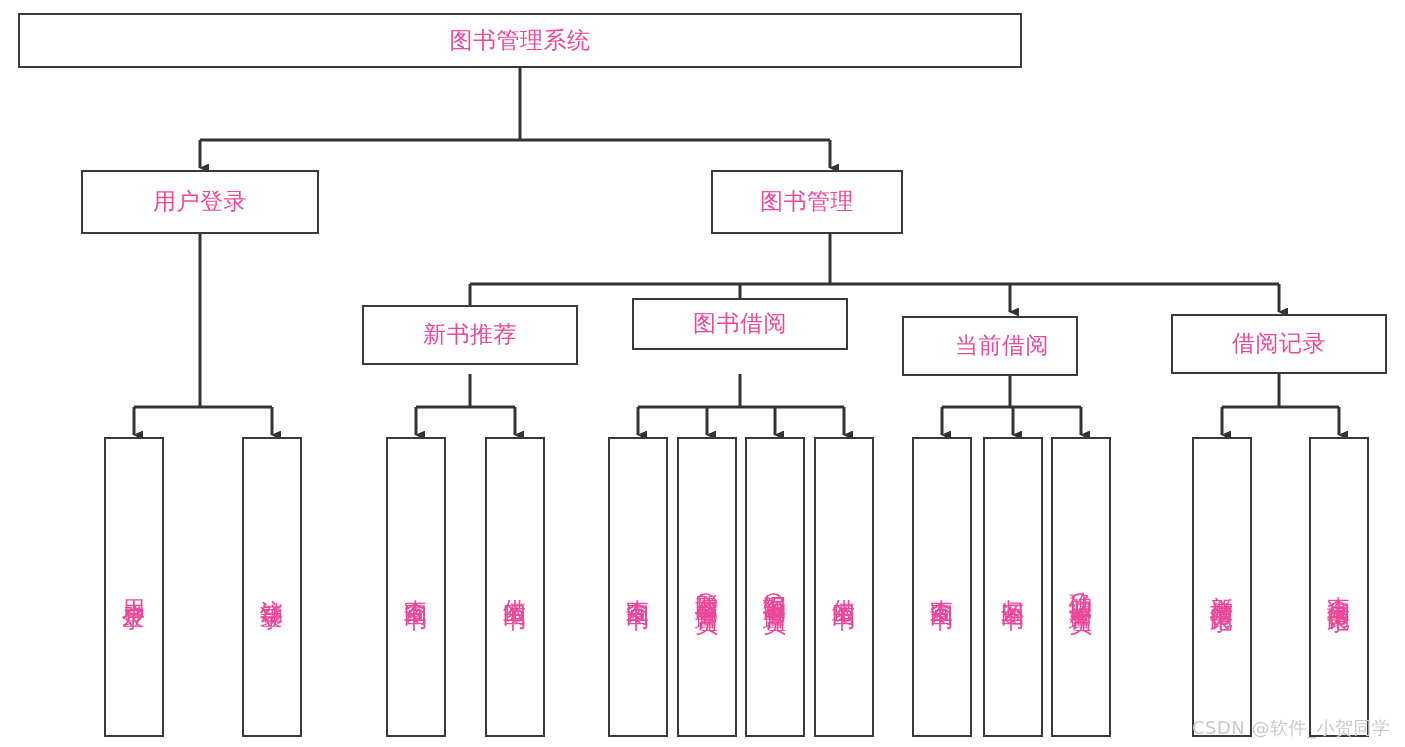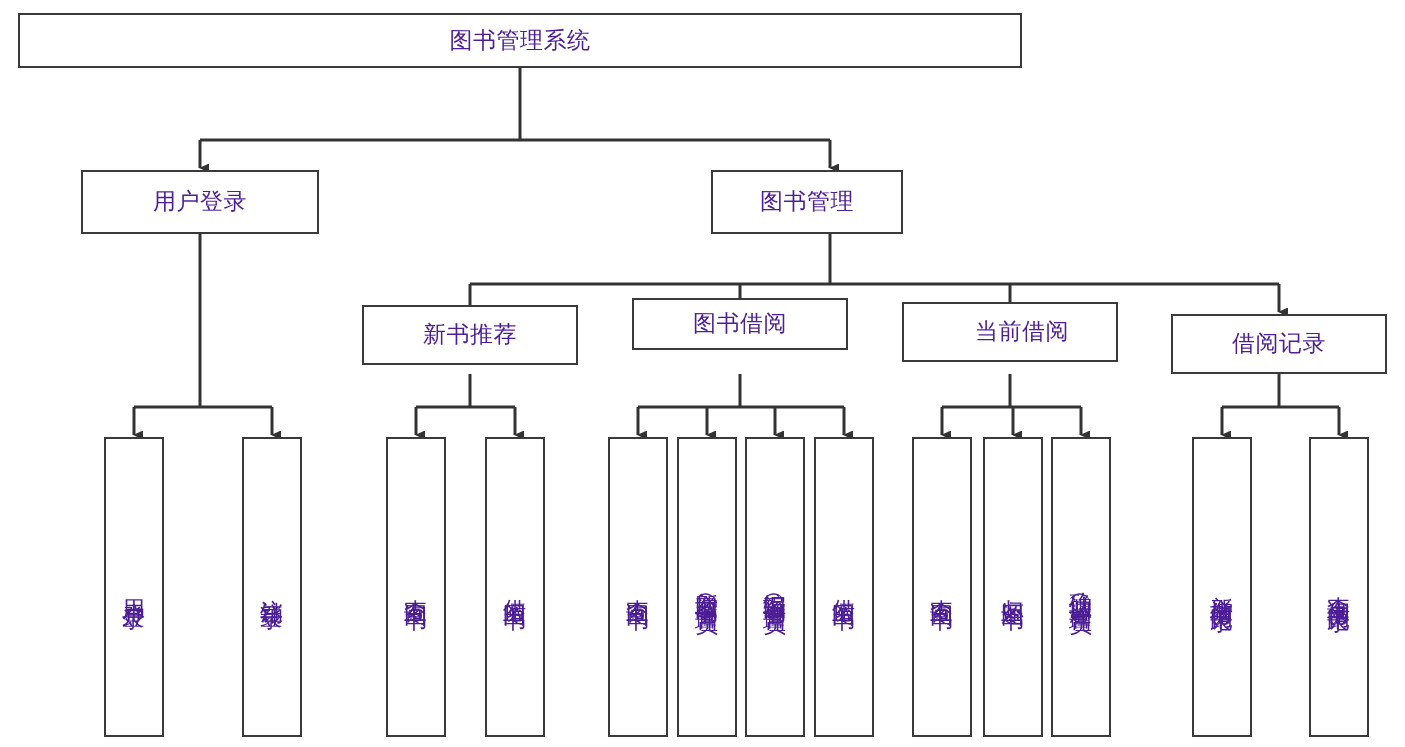--- a/index.html
+++ b/index.html
@@ -32,21 +32,21 @@
     position: absolute;
     box-sizing: border-box;
     background: #ffffff;
     border: 2px solid #3a3a3a;
     display: flex;
     align-items: center;
     justify-content: center;
     overflow: hidden;
   }
   .node-label {
-    color: #4c1d95;
+    color: #ec4899;
     text-align: center;
     line-height: 1.18;
     white-space: pre;
     letter-spacing: 0.5px;
   }
   .node.horizontal .node-label {
     font-size: 23px;
   }
   .node.vertical {
     align-items: center;
@@ -123,21 +123,21 @@
       </div>
       <div class="node horizontal" style="left: 711px; top: 170px; width: 192px; height: 64px;">
         <div class="node-label">图书管理</div>
       </div>
       <div class="node horizontal" style="left: 362px; top: 305px; width: 216px; height: 60px;">
         <div class="node-label">新书推荐</div>
       </div>
       <div class="node horizontal" style="left: 632px; top: 298px; width: 216px; height: 52px;">
         <div class="node-label">图书借阅</div>
       </div>
-      <div class="node horizontal" style="left: 902px; top: 302px; width: 216px; height: 60px; padding-left: 24px;">
+      <div class="node horizontal" style="left: 902px; top: 316px; width: 176px; height: 60px; padding-left: 24px;">
         <div class="node-label">当前借阅</div>
       </div>
       <div class="node horizontal" style="left: 1171px; top: 314px; width: 216px; height: 60px;">
         <div class="node-label">借阅记录</div>
       </div>
       <div class="node vertical" style="left: 104px; top: 437px; width: 60px; height: 300px;">
         <div class="node-label">用户登录</div>
       </div>
       <div class="node vertical" style="left: 242px; top: 437px; width: 60px; height: 300px;">
         <div class="node-label">注销登录</div>
@@ -169,13 +169,14 @@
       <div class="node vertical" style="left: 1051px; top: 437px; width: 60px; height: 300px;">
         <div class="node-label">确认归还（管理员）</div>
       </div>
       <div class="node vertical" style="left: 1192px; top: 437px; width: 60px; height: 300px;">
         <div class="node-label">新增借阅记录</div>
       </div>
       <div class="node vertical" style="left: 1309px; top: 437px; width: 60px; height: 300px;">
         <div class="node-label">查询借阅记录</div>
       </div>
     </div>
+  <div class="watermark" style="left:1192px; top:716px;">CSDN @软件_小贺同学</div>
 </div>
 
 </body></html>

